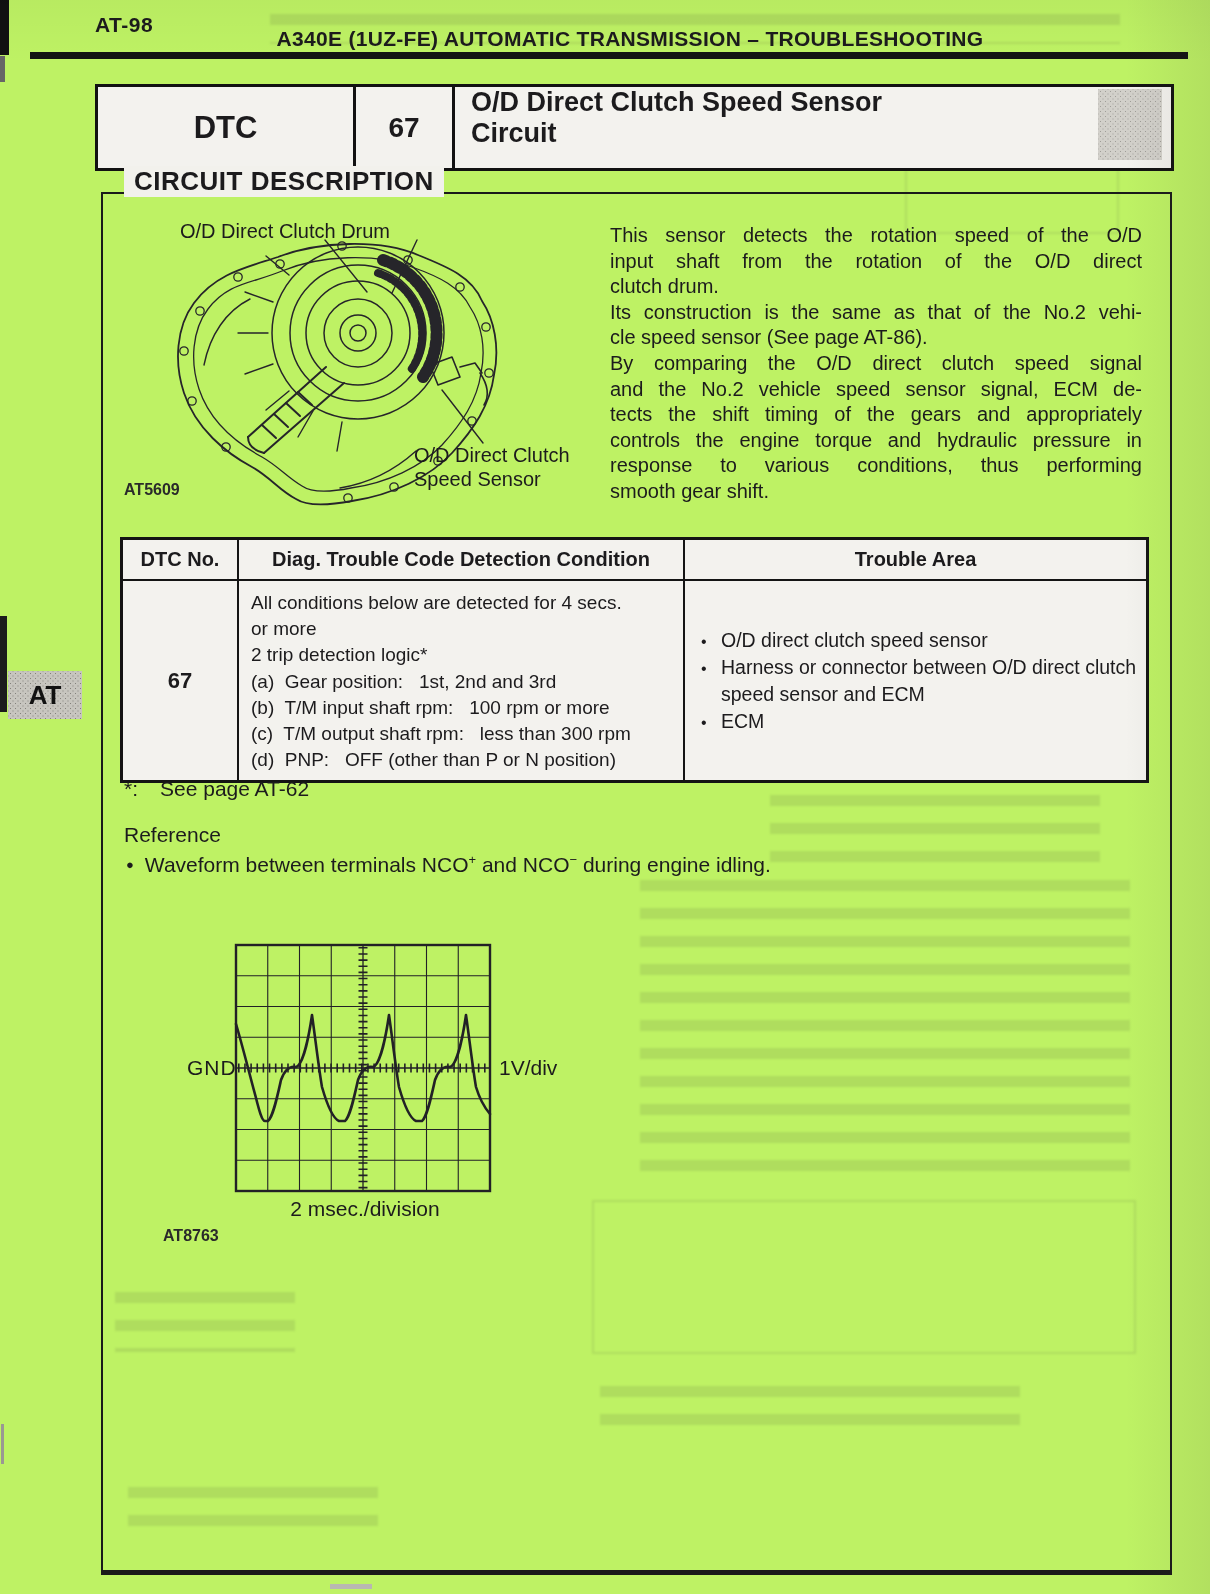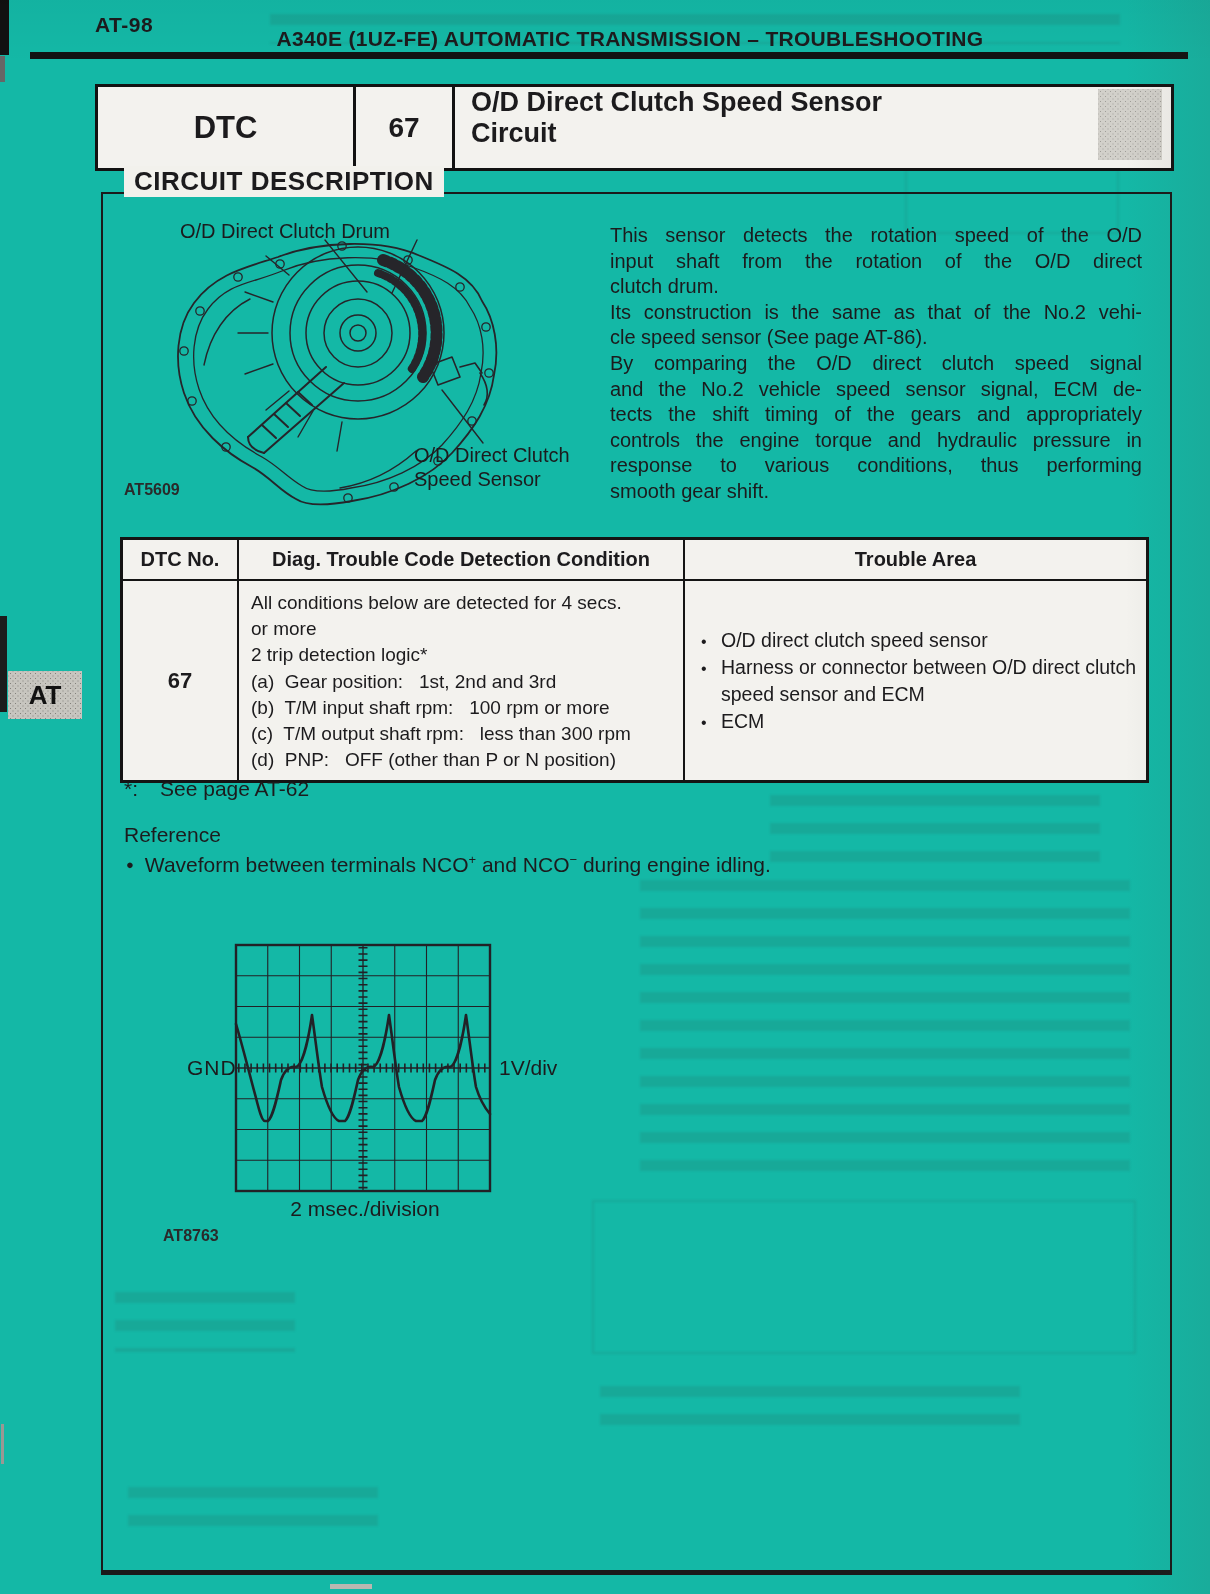--- a/index.html
+++ b/index.html
@@ -1,18 +1,18 @@
 <!DOCTYPE html>
 <html><head>
 <meta charset="utf-8">
 <style>
   html,body{margin:0;padding:0;background:#d8d6d0;}
   #page{
     position:relative;width:1210px;height:1594px;margin:0 auto;
-    background:#14b8a6;overflow:hidden;
+    background:#bef264;overflow:hidden;
     font-family:"Liberation Sans", sans-serif;color:#1c1b1d;
   }
   #page::after{content:"";position:absolute;inset:0;pointer-events:none;
     background:linear-gradient(to right, rgba(0,0,0,0) 93%, rgba(70,65,55,0.10)),
                linear-gradient(to bottom, rgba(0,0,0,0.03), rgba(0,0,0,0) 4%);}
   .abs{position:absolute;}
   
   .page-number{top:13px;left:95px;font-size:21px;font-weight:bold;letter-spacing:.5px;}
   .header-title{top:27px;left:110px;right:60px;text-align:center;font-size:21px;font-weight:bold;letter-spacing:.3px;}
   .header-rule{top:52px;left:30px;right:22px;height:7px;background:#121212;}

